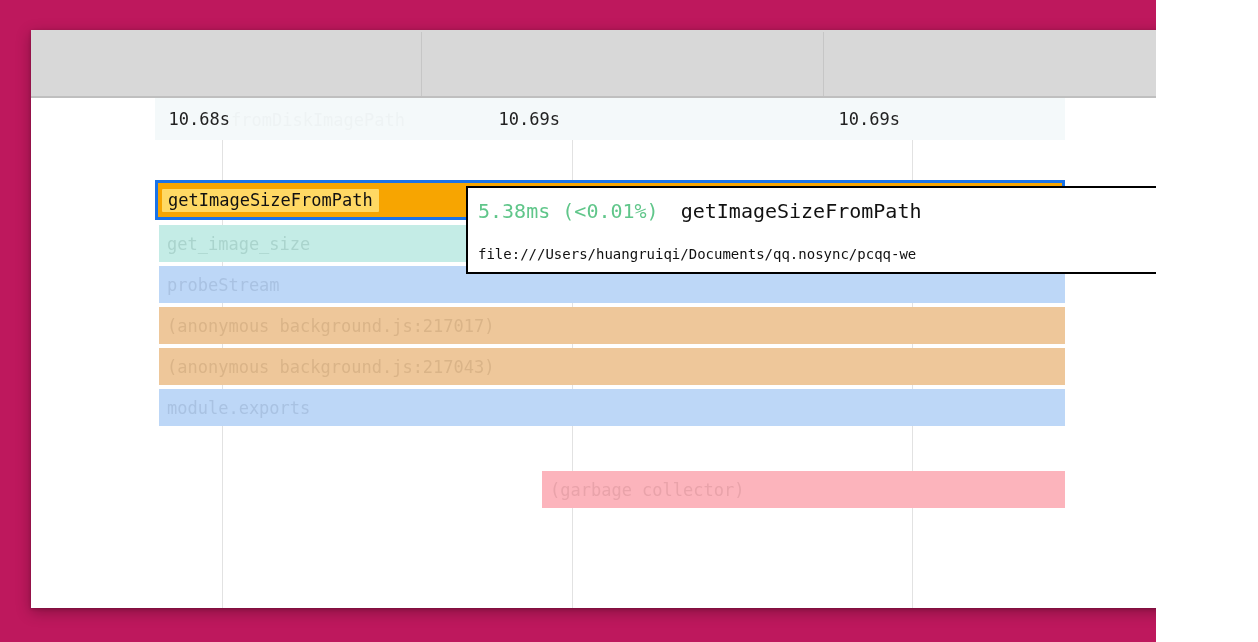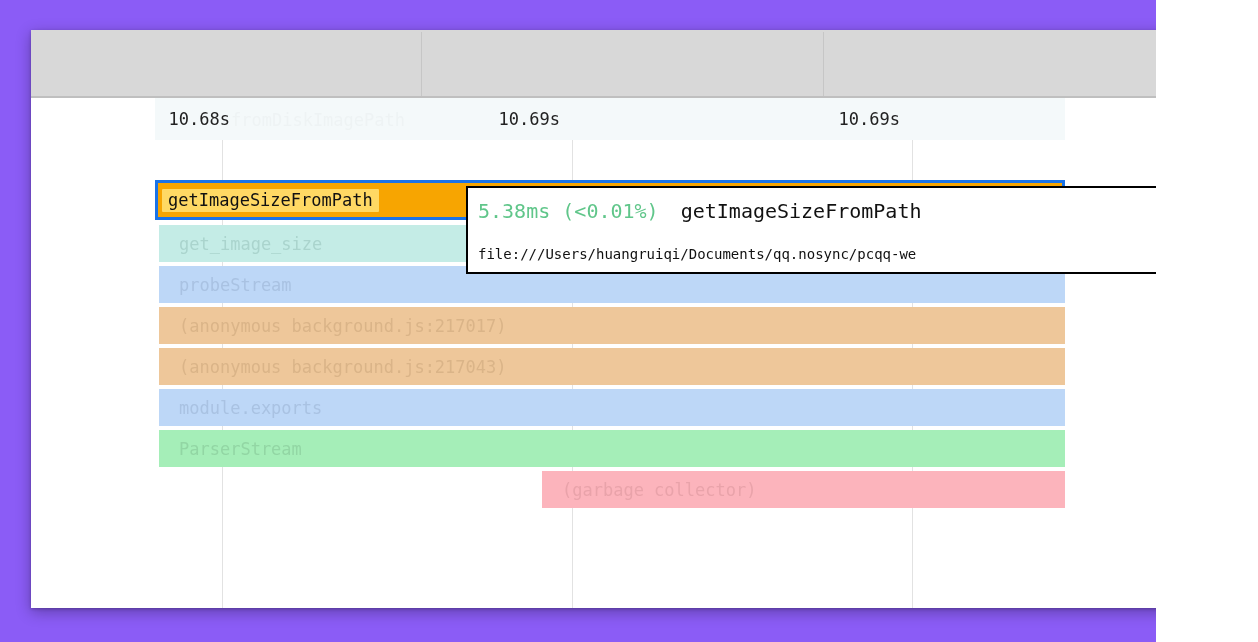--- a/index.html
+++ b/index.html
@@ -10,21 +10,21 @@
     width: 1258px;
     height: 642px;
     overflow: hidden;
     font-family: "DejaVu Sans Mono", "Liberation Mono", monospace;
   }
 
   #screenshot {
     position: relative;
     width: 1156px;
     height: 642px;
-    background: #8b5cf6;
+    background: #be185d;
     overflow: hidden;
   }
 
   
   .panel {
     position: absolute;
     left: 31px;
     top: 30px;
     width: 1227px;
     height: 578px;
@@ -113,21 +113,21 @@
     position: absolute;
     height: 37px;
     box-sizing: border-box;
     display: flex;
     align-items: center;
     overflow: hidden;
     white-space: nowrap;
   }
   .bar-label {
     font-size: 17px;
-    padding-left: 20px;
+    padding-left: 8px;
     color: #b9bcbd;
     white-space: nowrap;
     overflow: hidden;
   }
 
   
   .bar.selected {
     background: #f7a501;
     border: 3px solid #1a73e8;
     height: 40px;
@@ -222,23 +222,20 @@
       </div>
 
       <div class="bar" style="left:128px;top:208px;width:906px;background:#eec79a;">
         <span class="bar-label" style="color:#dab488;">(anonymous background.js:217043)</span>
       </div>
 
       <div class="bar" style="left:128px;top:249px;width:906px;background:#bdd7f7;">
         <span class="bar-label" style="color:#a9c2e2;">module.exports</span>
       </div>
 
-      <div class="bar" style="left:128px;top:290px;width:906px;background:#a5eeb8;">
-        <span class="bar-label" style="color:#92d6a4;">ParserStream</span>
-      </div>
 
       <div class="bar" style="left:511px;top:331px;width:523px;background:#fcb4bc;">
         <span class="bar-label" style="color:#e9a3aa;">(garbage collector)</span>
       </div>
     </div>
 
   </div>
 
   <div class="tooltip">
     <div class="tooltip-row first">

